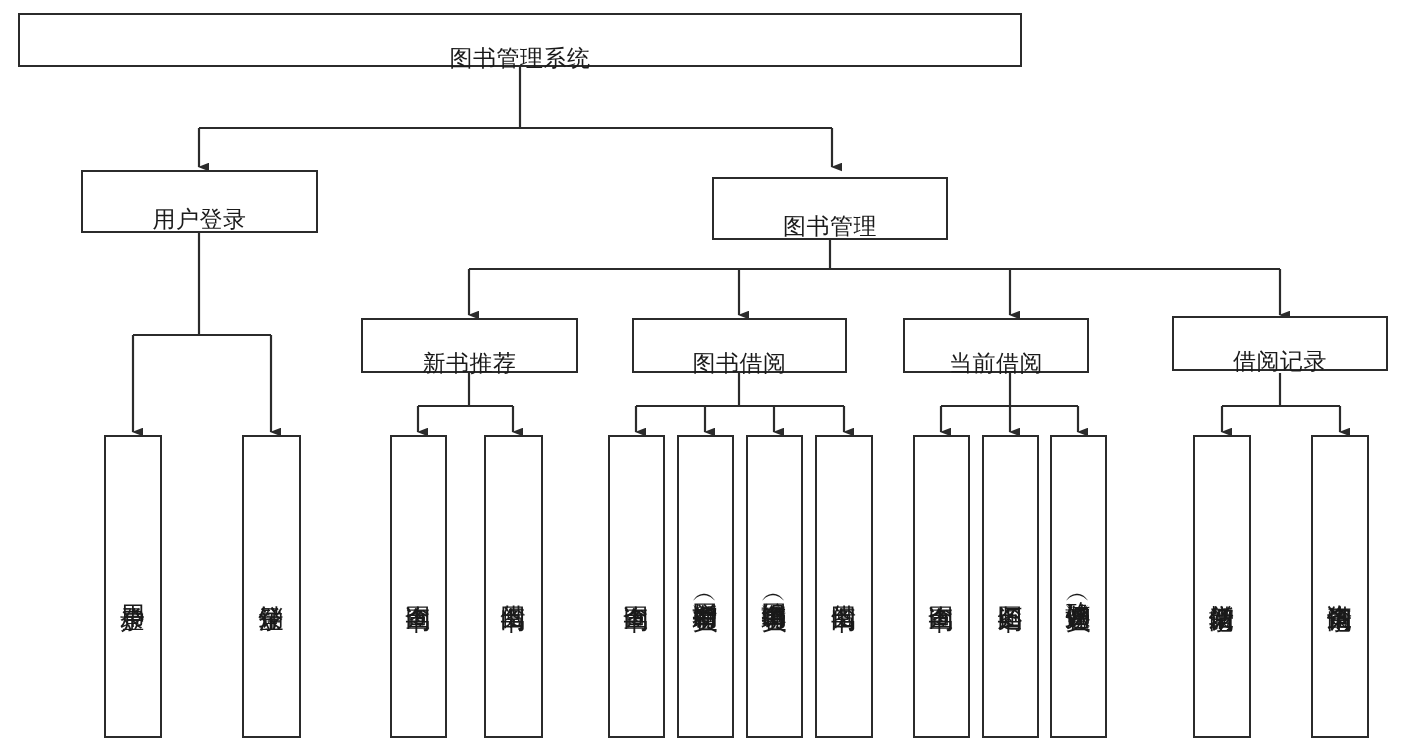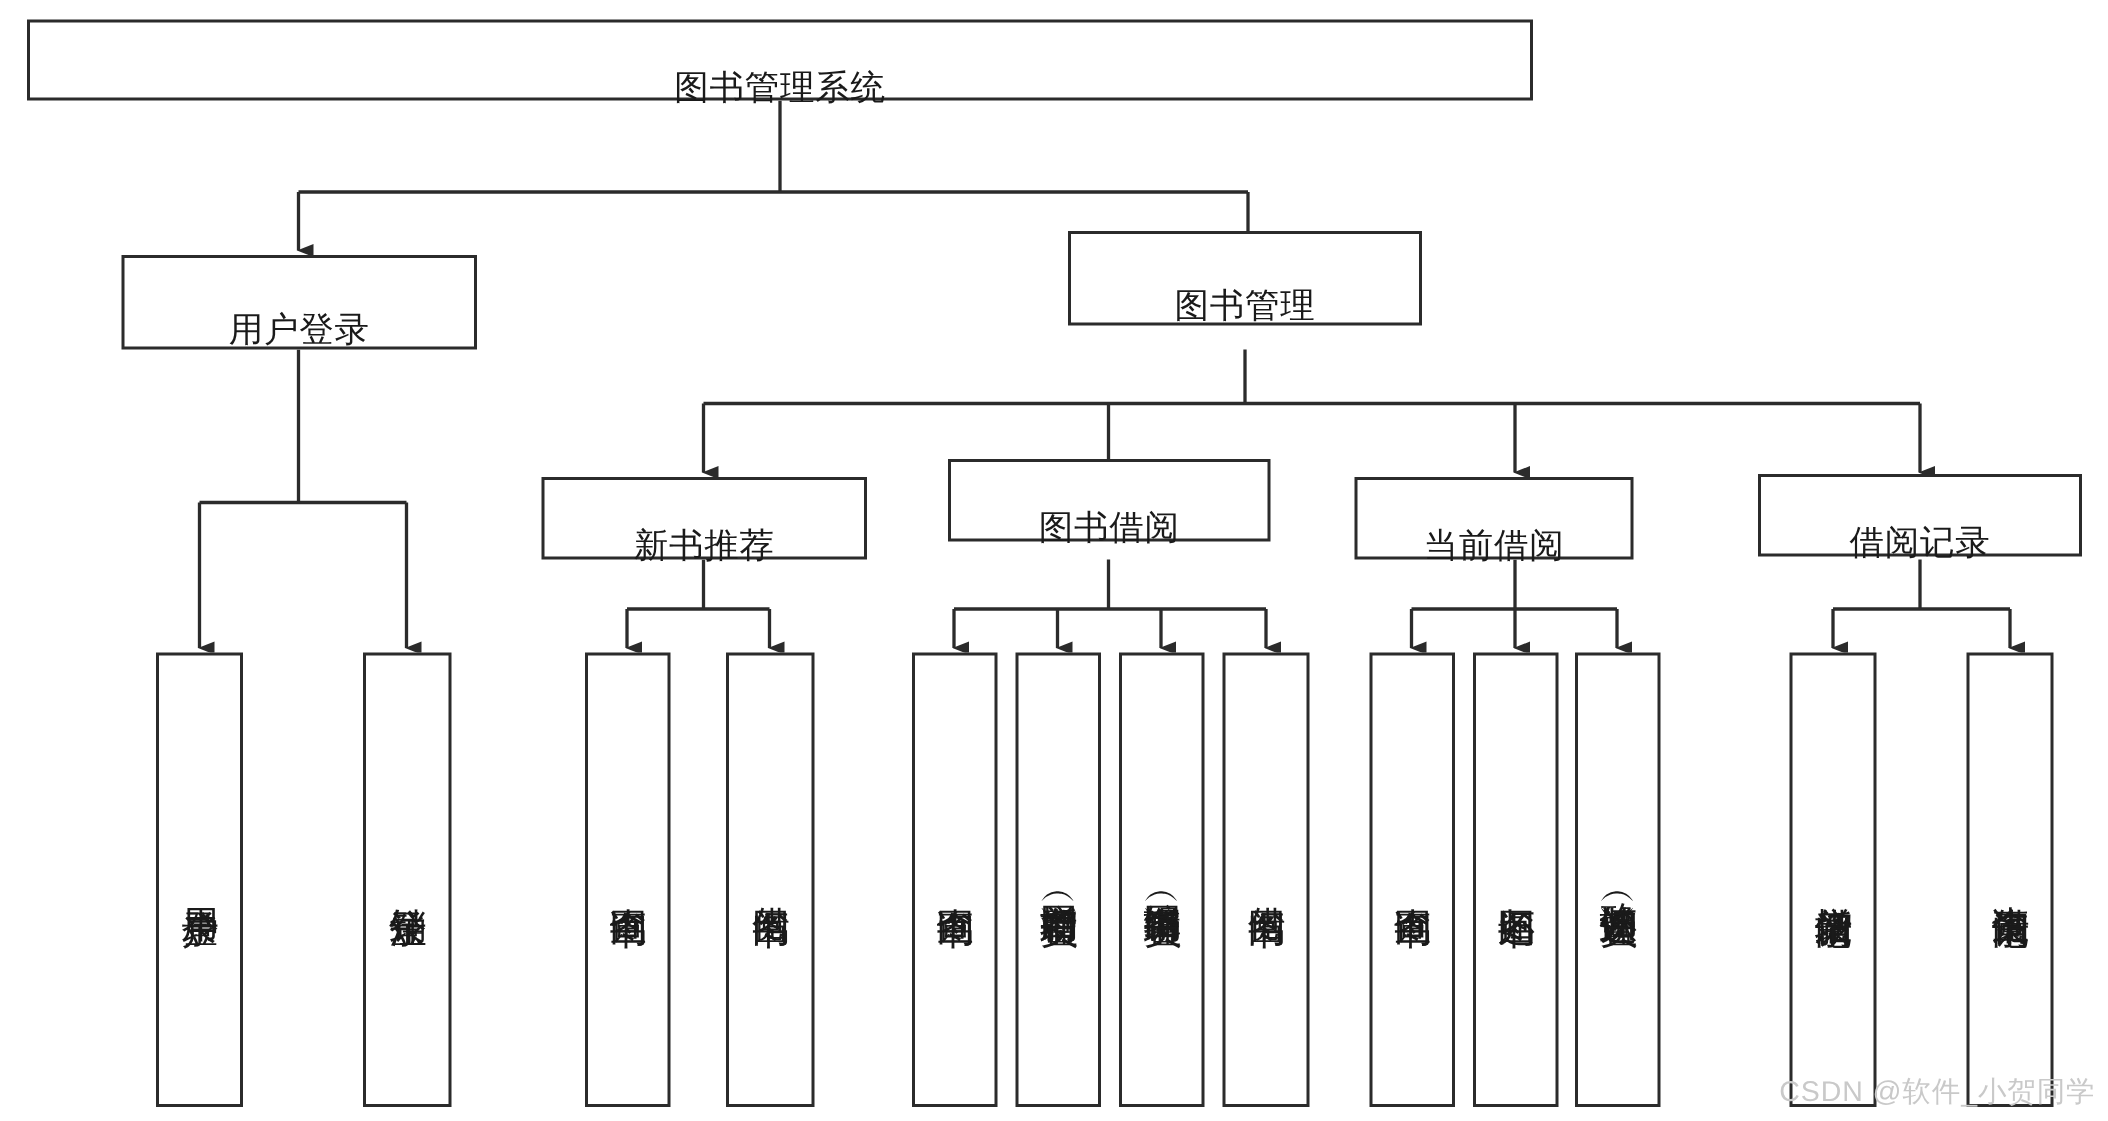--- a/index.html
+++ b/index.html
@@ -133,28 +133,28 @@
     </g>
   </svg>
 
   <div class="node horiz root" style="left:18px; top:13px; width:1004px; height:54px;">
     <span class="label">图书管理系统</span>
   </div>
 
   <div class="node horiz" style="left:81px; top:170px; width:237px; height:63px;">
     <span class="label">用户登录</span>
   </div>
-  <div class="node horiz" style="left:712px; top:154px; width:236px; height:63px;">
+  <div class="node horiz" style="left:712px; top:177px; width:236px; height:63px;">
     <span class="label">图书管理</span>
   </div>
 
   <div class="node horiz" style="left:361px; top:318px; width:217px; height:55px;justify-content:center;">
     <span class="label">新书推荐</span>
   </div>
-  <div class="node horiz" style="left:632px; top:306px; width:215px; height:55px;">
+  <div class="node horiz" style="left:632px; top:318px; width:215px; height:55px;">
     <span class="label">图书借阅</span>
   </div>
   <div class="node horiz" style="left:903px; top:318px; width:186px; height:55px;">
     <span class="label">当前借阅</span>
   </div>
   <div class="node horiz" style="left:1172px; top:316px; width:216px; height:55px;">
     <span class="label">借阅记录</span>
   </div>
 
   <div class="node vert" style="left:104px; top:435px; width:58px; height:303px;">
@@ -194,15 +194,14 @@
     <span class="label">确认归还（管理员）</span>
   </div>
 
   <div class="node vert" style="left:1193px; top:435px; width:58px; height:303px;">
     <span class="label">新增借阅记录</span>
   </div>
   <div class="node vert" style="left:1311px; top:435px; width:58px; height:303px;">
     <span class="label">查询借阅记录</span>
   </div>
 
-  <div class="watermark">CSDN @软件_小贺同学</div>
 
 </div>
 
 </body></html>

